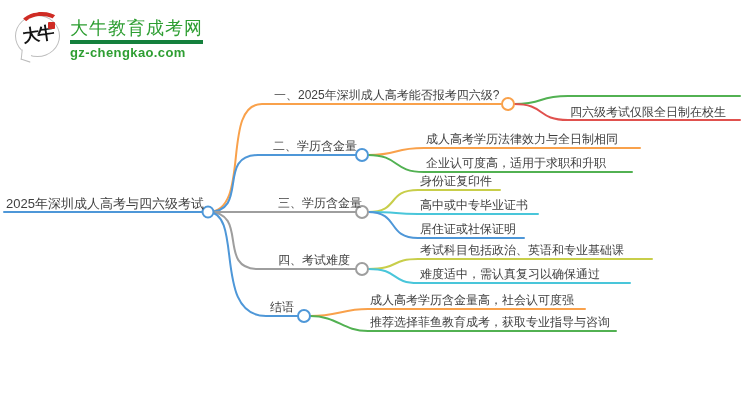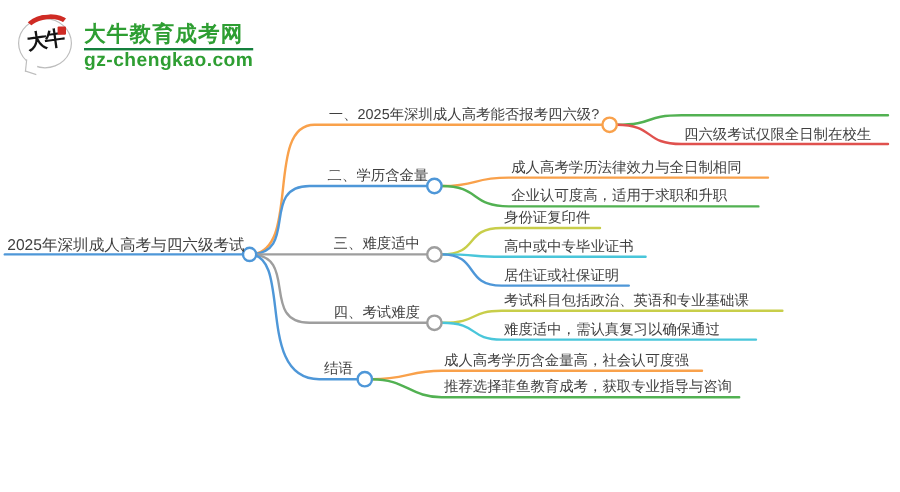--- a/index.html
+++ b/index.html
@@ -9,22 +9,22 @@
   }
   
   .logo{position:absolute;left:14px;top:13px;display:flex;gap:9px;align-items:flex-start;cursor:pointer;}
   .logo-badge{position:relative;width:47px;height:47px;flex:0 0 auto;}
   .logo-bubble{position:absolute;left:1px;top:2px;right:1px;bottom:3px;border:1.5px solid #bdbdbd;border-radius:50%;background:#fff;}
   .logo-tail{position:absolute;left:7px;bottom:-1px;width:9px;height:9px;background:#fff;border-left:1.5px solid #bdbdbd;border-bottom:1.5px solid #bdbdbd;transform:rotate(18deg) skewX(12deg);}
   .logo-arc{position:absolute;left:5px;top:-1px;width:34px;height:20px;border:4px solid transparent;border-top:4.5px solid #cf2b24;border-radius:50%;transform:rotate(-6deg);}
   .logo-char{position:absolute;left:0;right:0;top:13px;text-align:center;font-family:"DejaVu Serif","Liberation Serif",serif;font-weight:bold;font-size:17px;line-height:17px;color:#141414;transform:rotate(-8deg);letter-spacing:-2px;}
   .logo-seal{position:absolute;right:6px;top:9px;width:7px;height:7px;background:#cf2b24;border-radius:1px;}
   .logo-text{padding-top:4px;}
-  .logo-title{font-size:18px;font-weight:bold;color:#2e9e32;letter-spacing:1px;line-height:22px;border-bottom:2px solid #15803d;padding-bottom:1px;}
-  .logo-domain{font-size:16px;font-weight:bold;color:#2e9e32;letter-spacing:0.4px;line-height:16px;margin-top:1px;}
+  .logo-title{font-size:18px;font-weight:normal;color:#2e9e32;letter-spacing:1px;line-height:22px;border-bottom:4px solid #15803d;padding-bottom:1px;}
+  .logo-domain{font-size:13px;font-weight:bold;color:#2e9e32;letter-spacing:0.4px;line-height:16px;margin-top:1px;}
   
   svg.edges{position:absolute;left:0;top:0;}
   .lbl{position:absolute;white-space:nowrap;line-height:15px;font-size:12px;color:#3f3f3f;}
   .lbl-root{left:6px;top:196px;font-size:13px;}
   .lbl-b1{left:274px;top:88px;}
   .lbl-b2{left:273px;top:139px;}
   .lbl-b3{left:278px;top:196px;}
   .lbl-b4{left:278px;top:253px;}
   .lbl-b5{left:270px;top:300px;}
   .lbl-b1c1{left:570px;top:81px;}
@@ -93,21 +93,21 @@
 
   <div class="lbl lbl-root">2025年深圳成人高考与四六级考试</div>
 
   <div class="lbl lbl-b1">一、2025年深圳成人高考能否报考四六级?</div>
   <div class="lbl lbl-b1c2">四六级考试仅限全日制在校生</div>
 
   <div class="lbl lbl-b2c1">成人高考学历法律效力与全日制相同</div>
   <div class="lbl lbl-b2">二、学历含金量</div>
   <div class="lbl lbl-b2c2">企业认可度高，适用于求职和升职</div>
 
-  <div class="lbl lbl-b3">三、难度适中</div>
+  <div class="lbl lbl-b3">三、学历含金量</div>
   <div class="lbl lbl-b3c1">身份证复印件</div>
   <div class="lbl lbl-b3c3">居住证或社保证明</div>
   <div class="lbl lbl-b3c2">高中或中专毕业证书</div>
 
   <div class="lbl lbl-b4">四、考试难度</div>
   <div class="lbl lbl-b4c1">考试科目包括政治、英语和专业基础课</div>
   <div class="lbl lbl-b4c2">难度适中，需认真复习以确保通过</div>
 
   <div class="lbl lbl-b5">结语</div>
   <div class="lbl lbl-b5c1">成人高考学历含金量高，社会认可度强</div>

